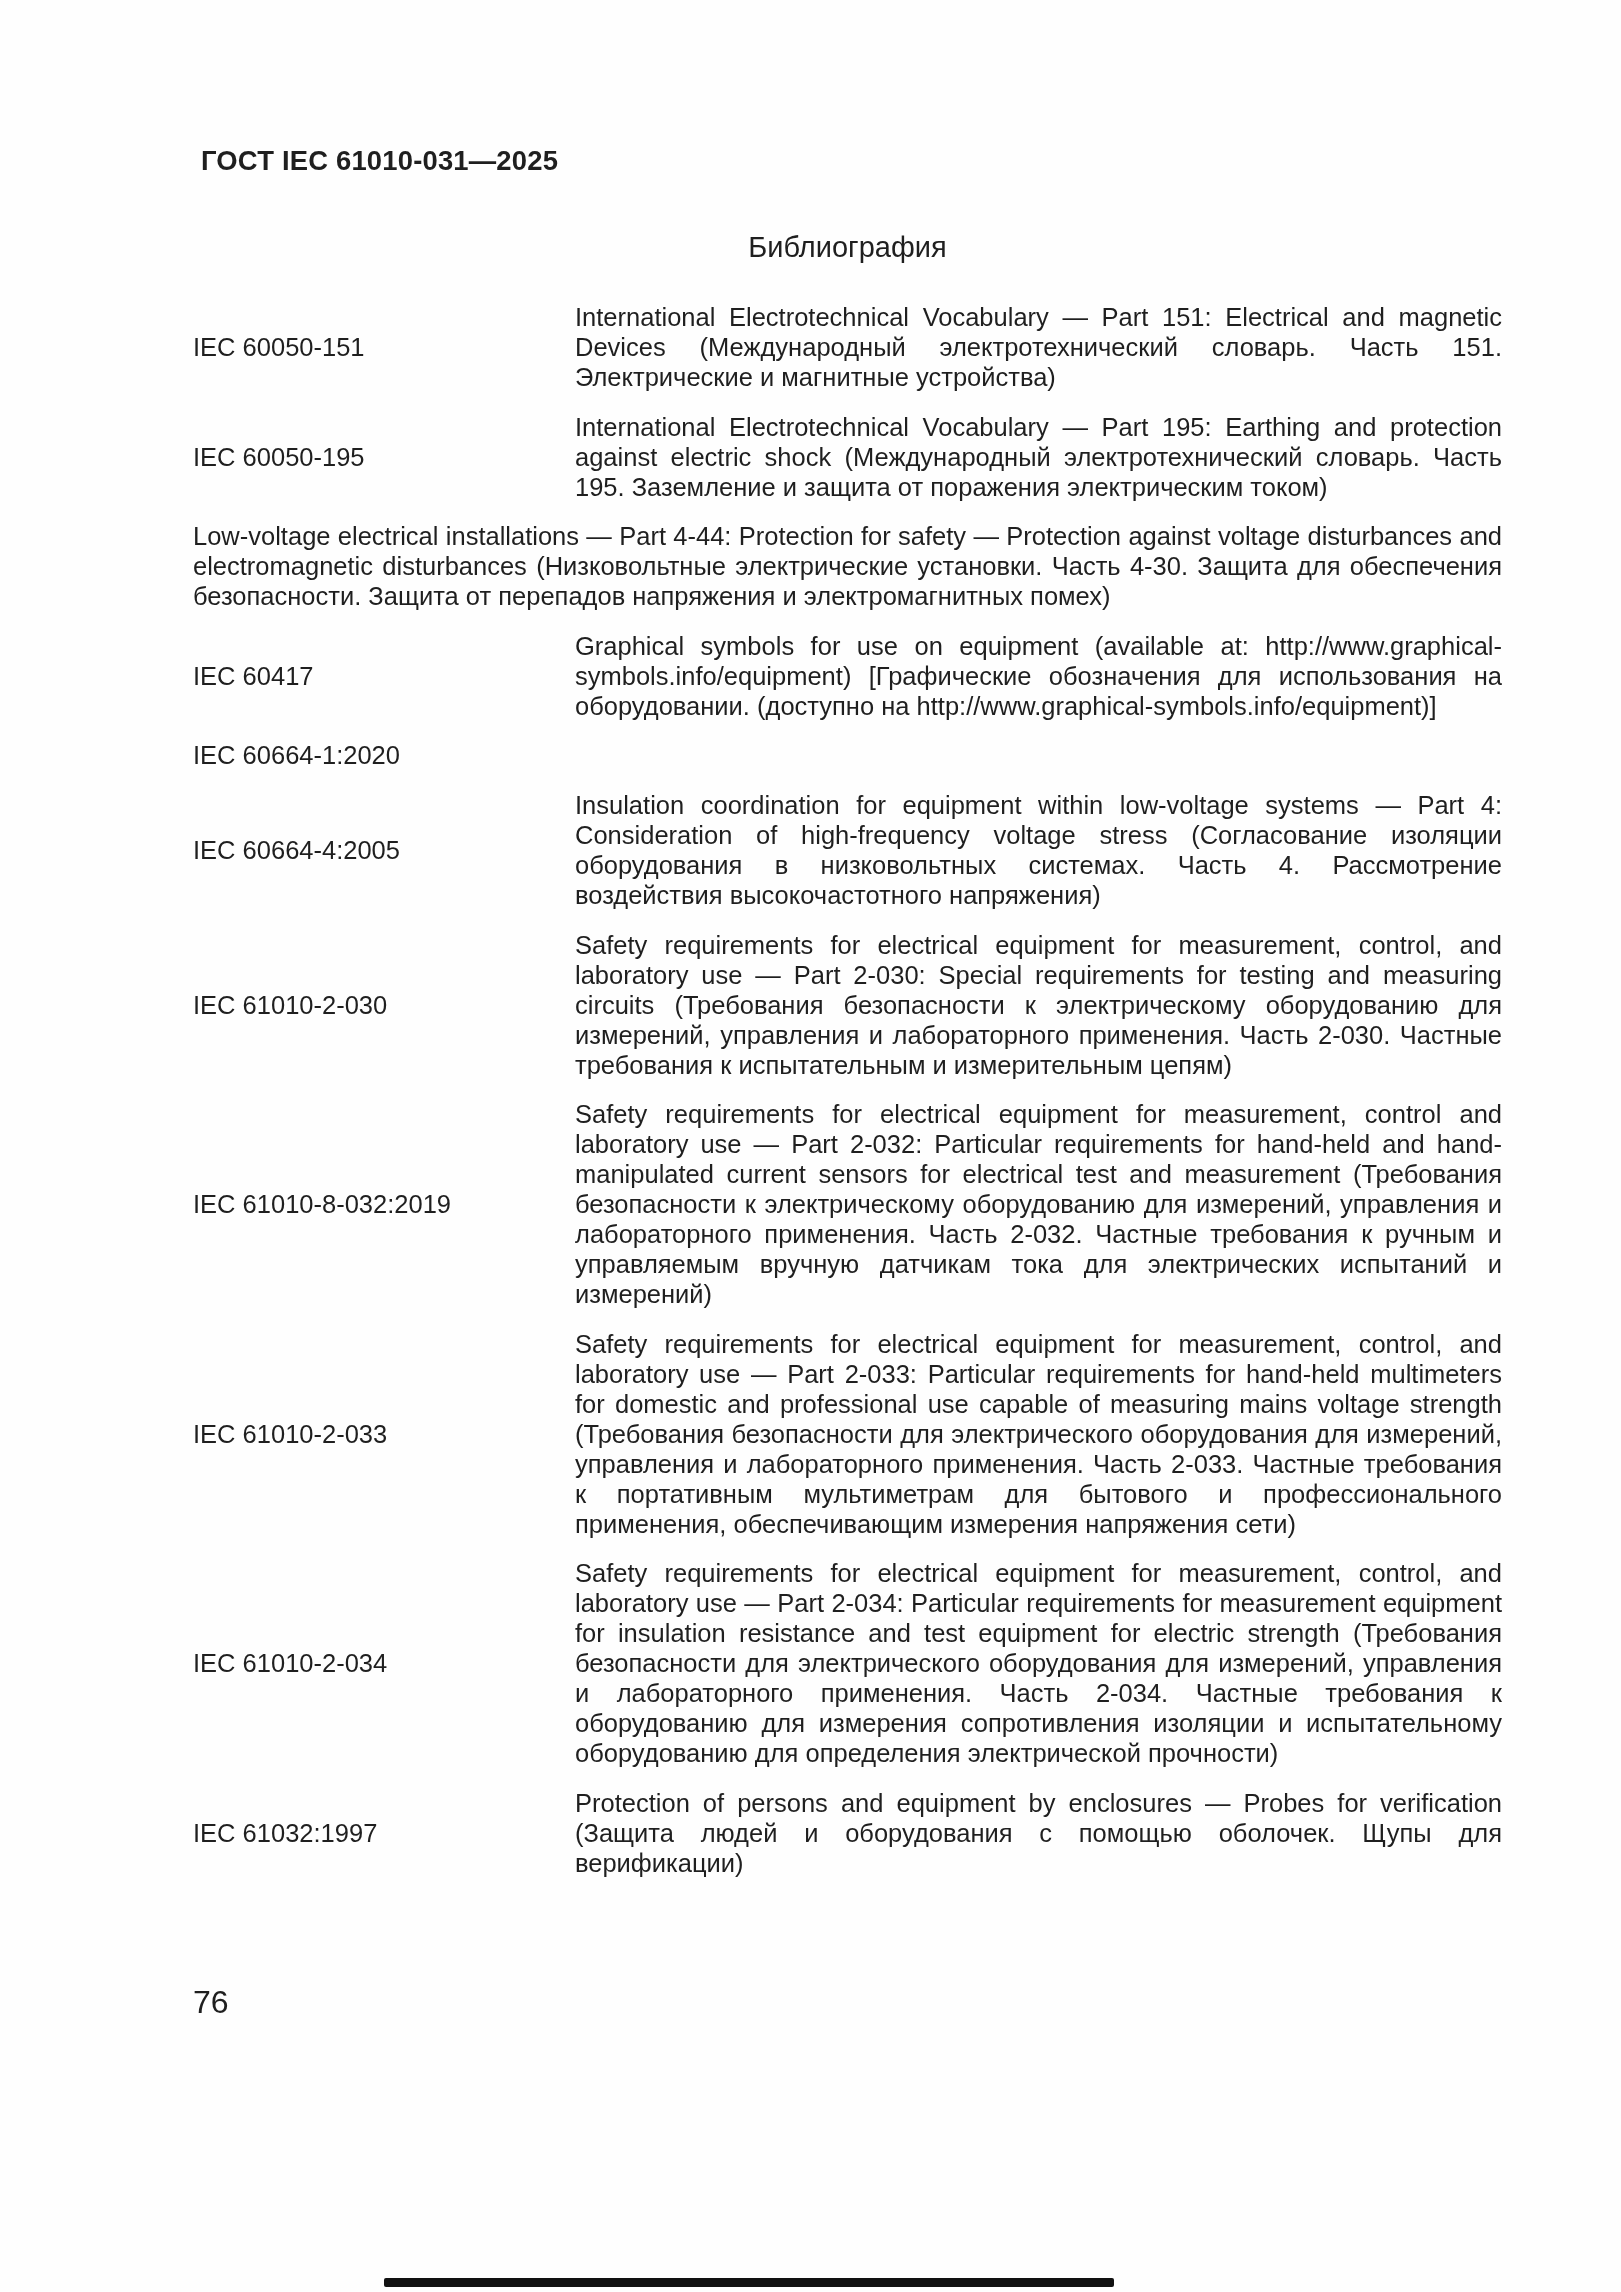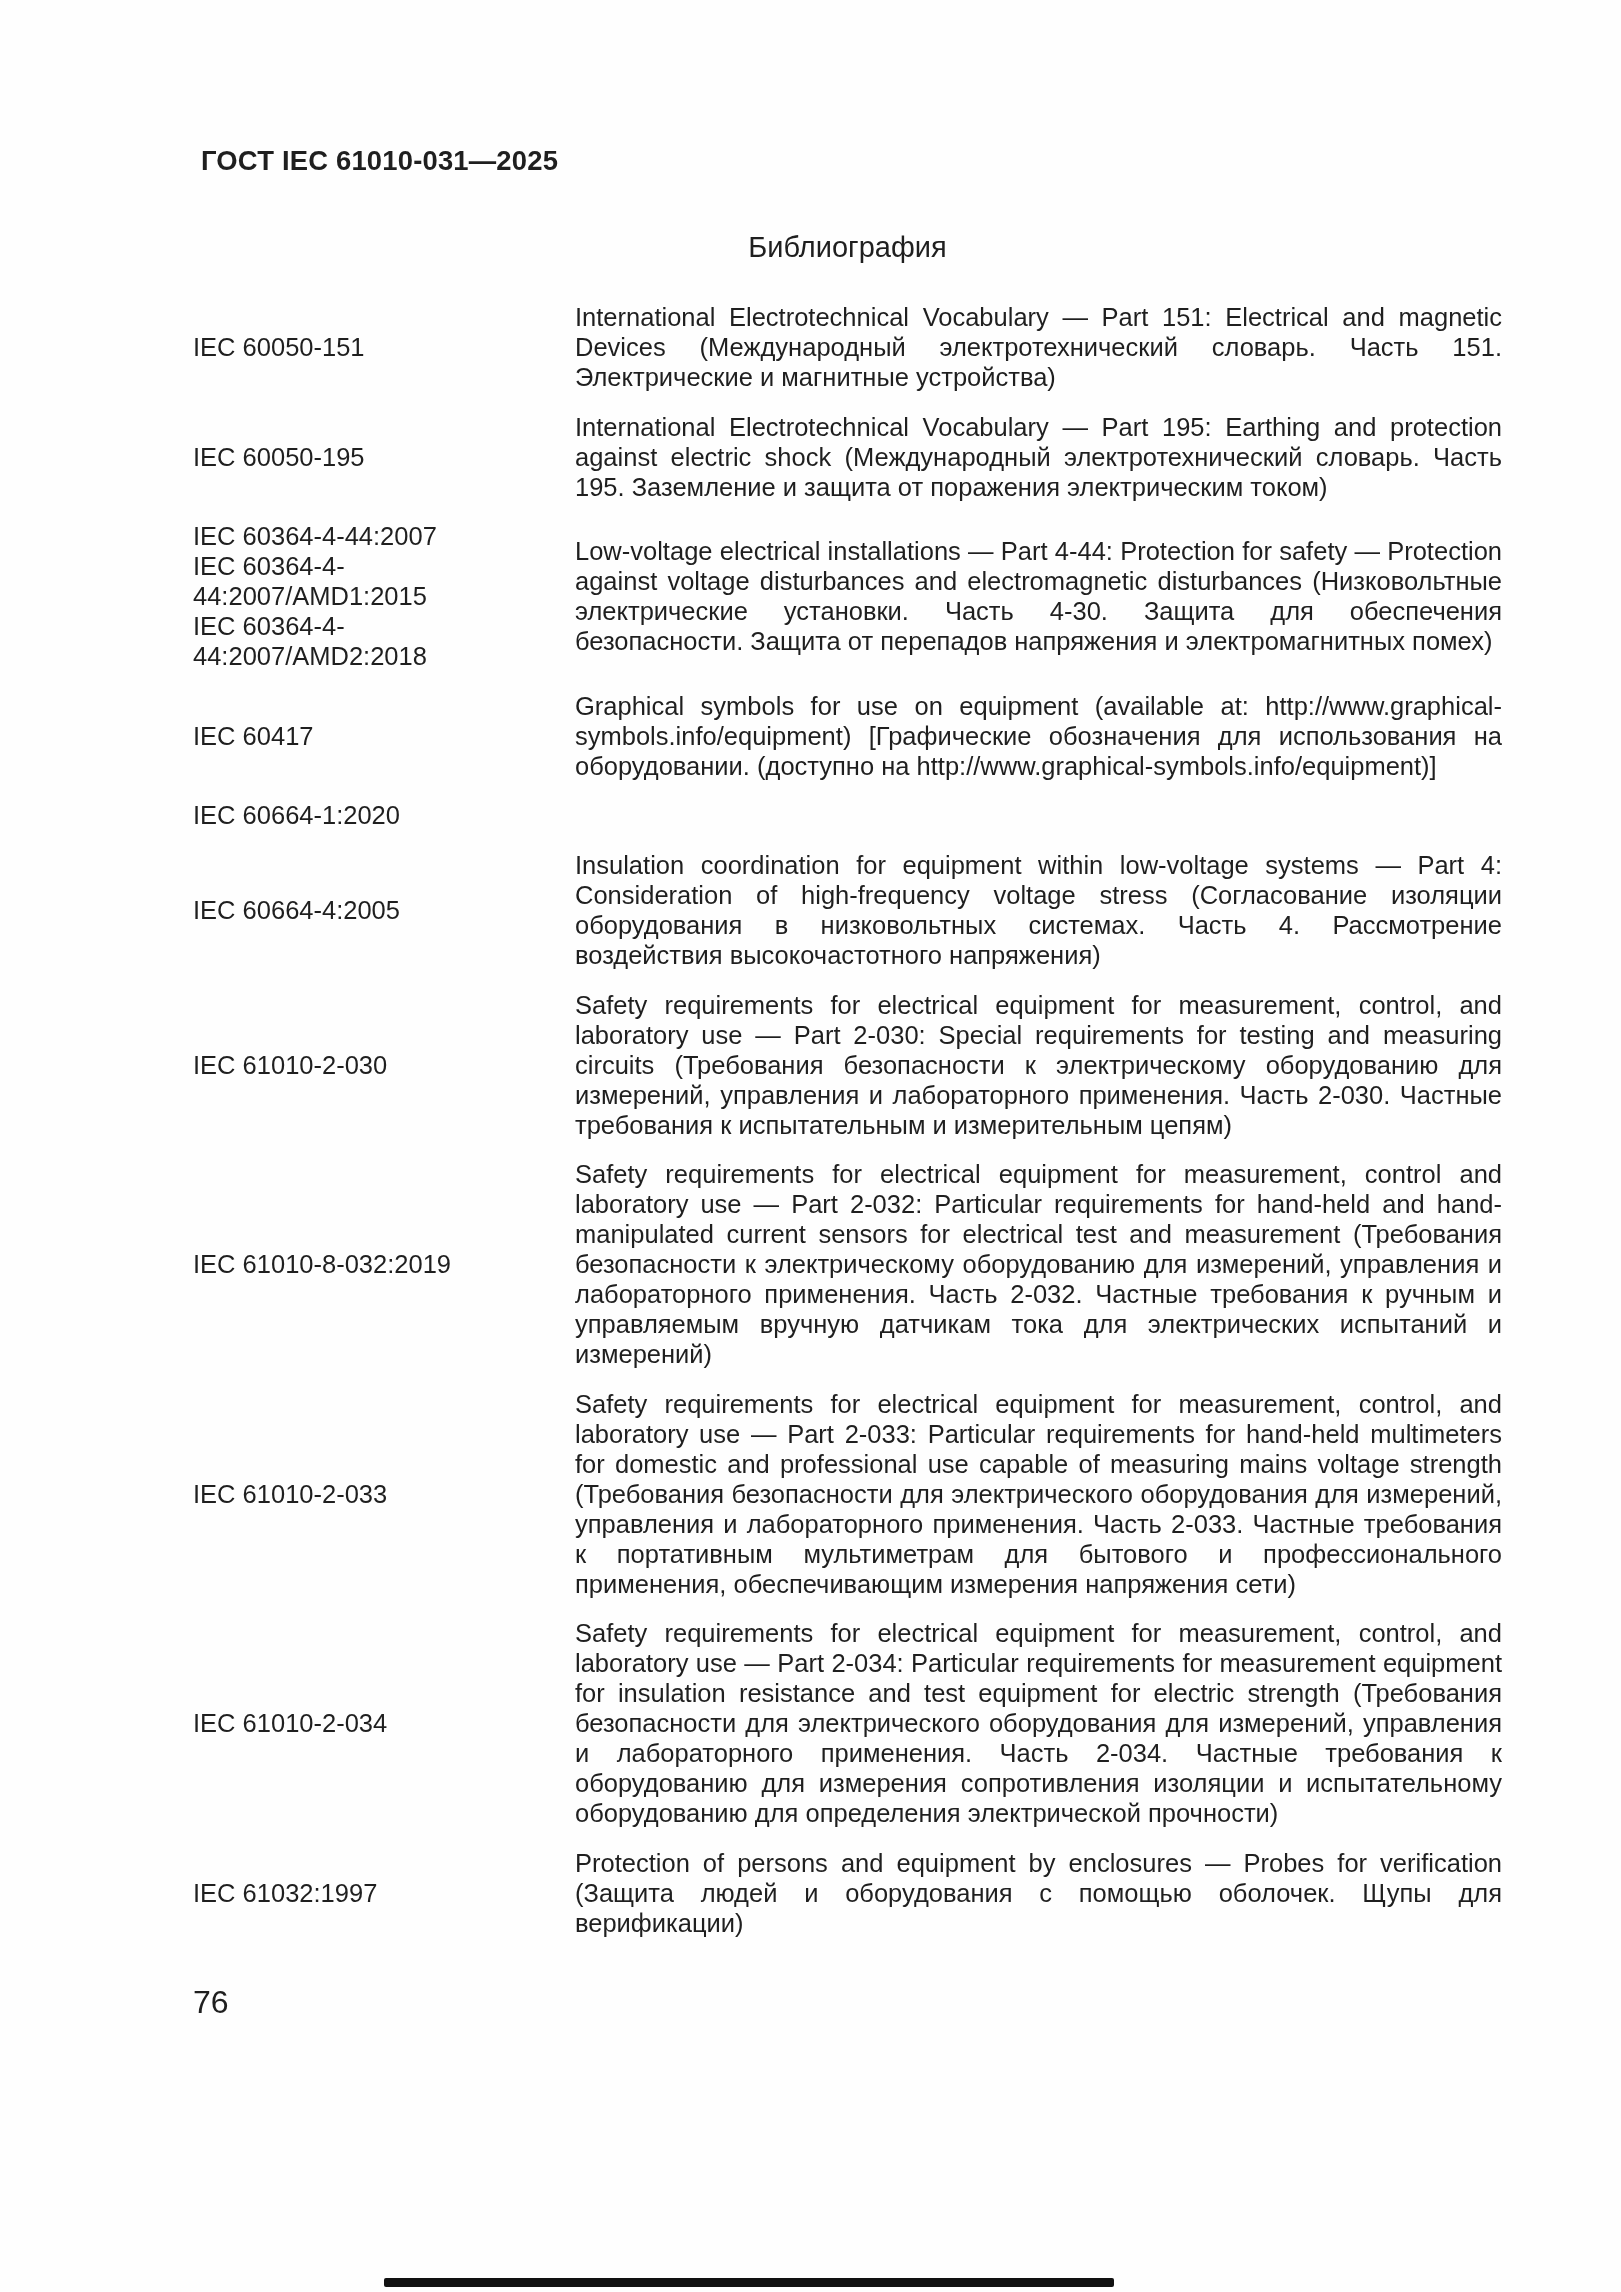--- a/index.html
+++ b/index.html
@@ -92,25 +92,20 @@
   </div>
 
   <div class="entry">
     <div class="entry-code">
           <div>IEC 60050-195</div>
         </div>
     <div class="entry-desc">International Electrotechnical Vocabulary — Part 195: Earthing and protection against electric shock (Международный электротехнический словарь. Часть 195. Заземление и защита от поражения электрическим током)</div>
   </div>
 
   <div class="entry">
-    <div class="entry-code">
-          <div>IEC 60364-4-44:2007</div>
-          <div>IEC 60364-4-44:2007/AMD1:2015</div>
-          <div>IEC 60364-4-44:2007/AMD2:2018</div>
-        </div>
     <div class="entry-desc">Low-voltage electrical installations — Part 4-44: Protection for safety — Protection against voltage disturbances and electromagnetic disturbances (Низковольтные электрические установки. Часть 4-30. Защита для обеспечения безопасности. Защита от перепадов напряжения и электромагнитных помех)</div>
   </div>
 
   <div class="entry">
     <div class="entry-code">
           <div>IEC 60417</div>
         </div>
     <div class="entry-desc">Graphical symbols for use on equipment (available at: http://www.graphical-symbols.info/equipment) [Графические обозначения для использования на оборудовании. (доступно на http://www.graphical-symbols.info/equipment)]</div>
   </div>
 

